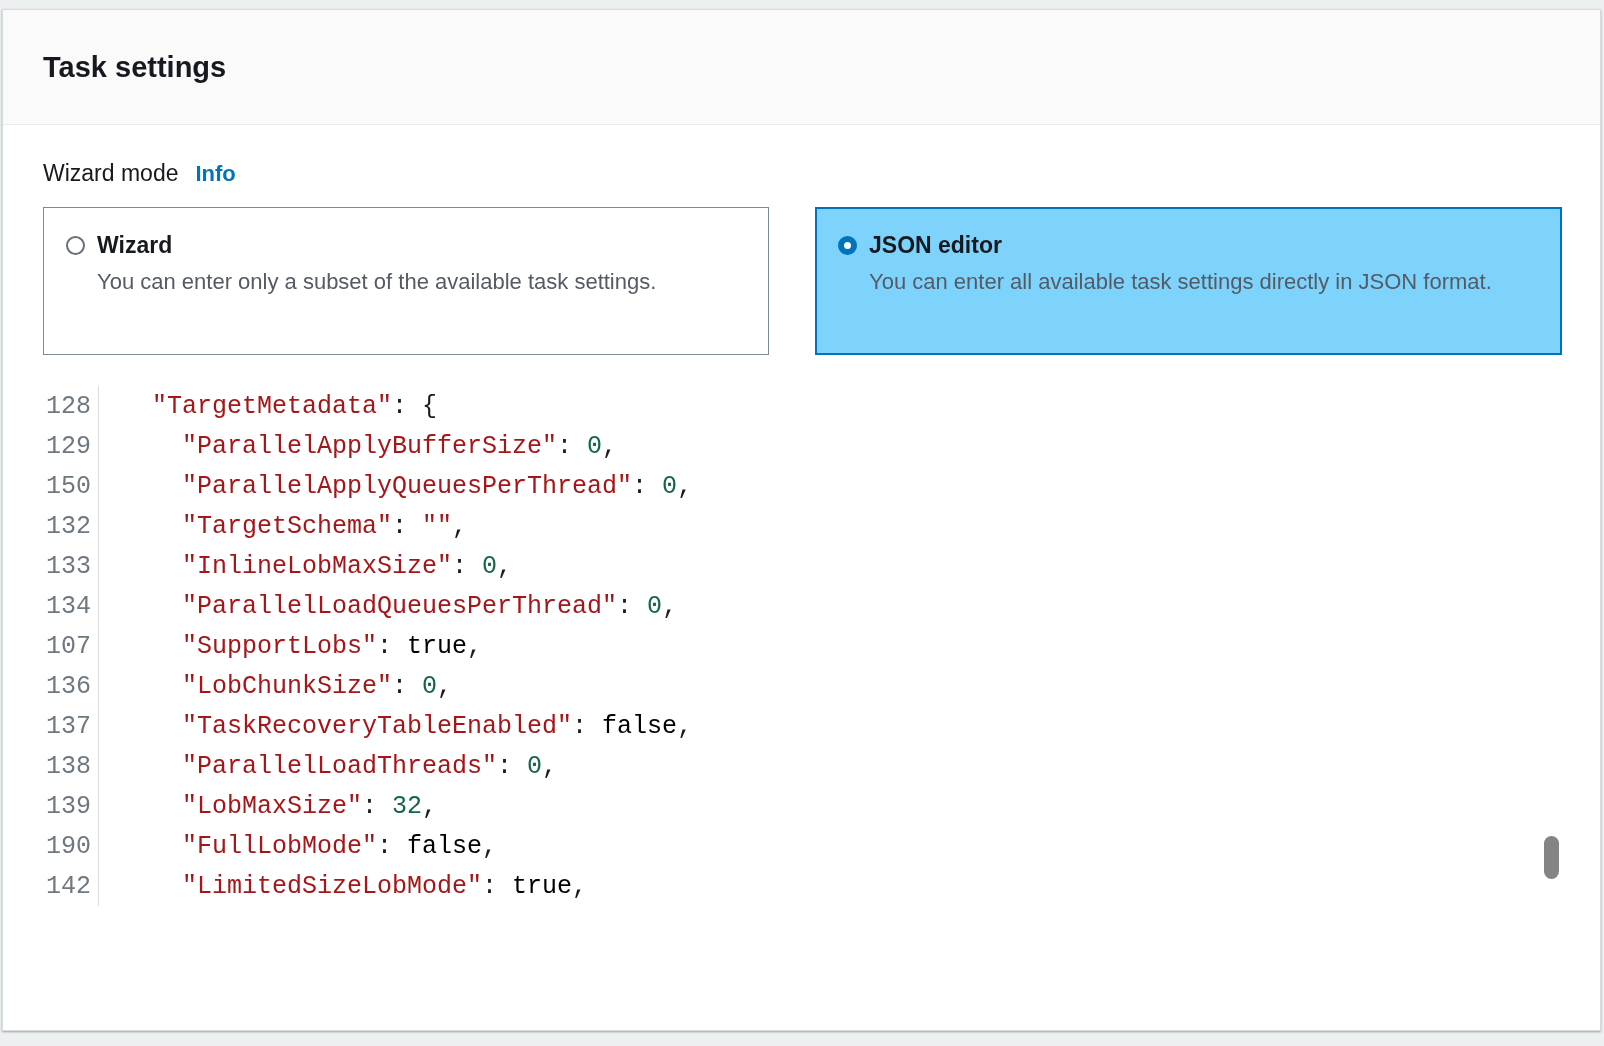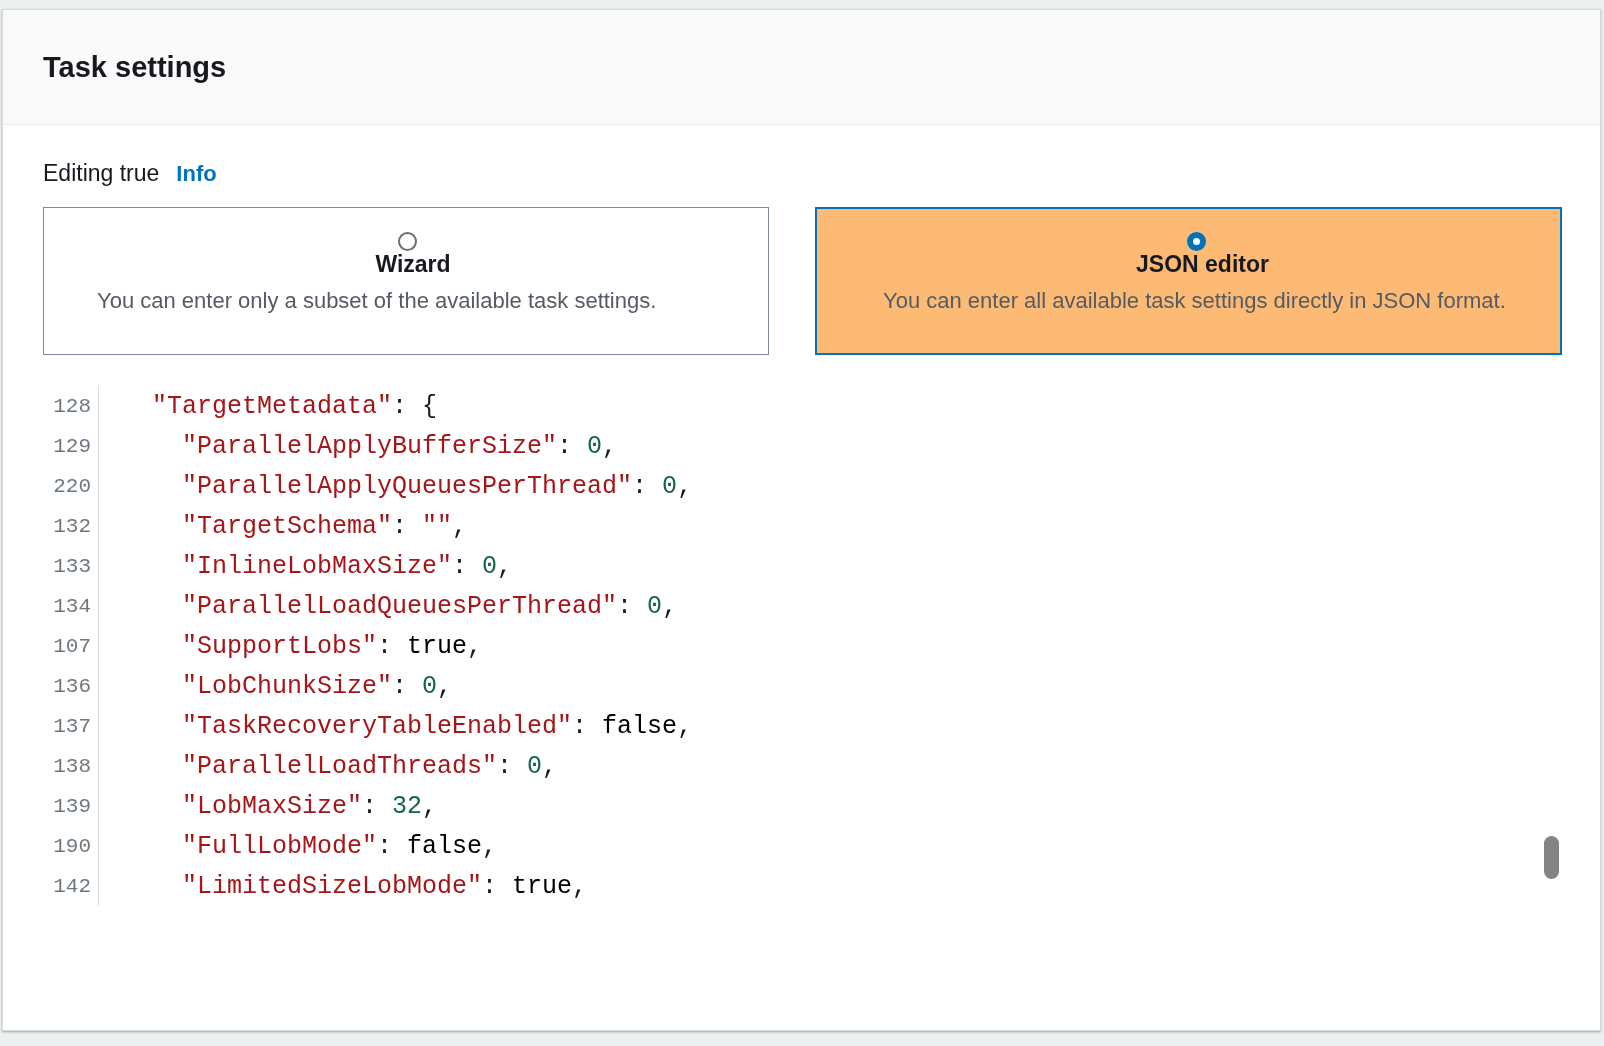--- a/index.html
+++ b/index.html
@@ -27,44 +27,44 @@
   }
   .field-label { font-size:23px; color:#16191f; }
   .info-link { font-size:22px; font-weight:700; color:#0073bb; text-decoration:none; cursor:pointer; }
   .tiles { position:absolute; left:40px; top:197px; display:flex; gap:46px; }
   .tile {
     width:726px; height:148px; background:#ffffff;
     border:1px solid #7d8998; padding:24px 20px 0 22px;
     cursor:pointer;
   }
   .tile.selected {
-    width:747px; background:#fdba74; border:2px solid #0073bb;
-    padding:23px 19px 0 35px;
+    width:747px; background:#7dd3fc; border:2px solid #0073bb;
+    padding:23px 19px 0 21px;
   }
-  .tile-top { display:flex; align-items:center;flex-direction:column; }
+  .tile-top { display:flex; align-items:center; }
   .radio {
     width:19px; height:19px; border-radius:50%;
     border:2px solid #687078; background:#ffffff; flex:none;
     position:relative;
   }
   .radio.checked { border-color:#0073bb; background:#0073bb; }
   .radio.checked::after {
     content:""; position:absolute; left:50%; top:50%; width:7px; height:7px;
     margin:-3.5px 0 0 -3.5px; border-radius:50%; background:#ffffff;
   }
   .tile-label { font-size:23px; font-weight:700; color:#16191f; margin-left:12px; }
   .tile-desc {
     margin:7px 0 0 31px; font-size:22px; line-height:31px; color:#545b64;
     max-width:640px;
   }
   .editor { position:absolute; left:0; top:376px; width:1540px; }
   .code-line { display:flex; height:40px; align-items:center; }
   .gutter {
     width:95px; flex:none; text-align:right; padding-right:7px;
-    font-family:"Liberation Mono", monospace; font-size:21px; color:#6e7880;
+    font-family:"Liberation Mono", monospace; font-size:25px; color:#6e7880;
   }
   .gutter-sep { width:1px; height:40px; background:#d9dee0; flex:none; margin-right:0; }
   .code {
     font-family:"Liberation Mono", monospace; font-size:25px;
     white-space:pre; padding-left:23px; color:#000000;
   }
   .tok-key { color:#a41619; }
   .tok-str { color:#a41619; }
   .tok-num { color:#116644; }
   .tok-bool { color:#000000; }
@@ -77,21 +77,21 @@
 </style>
 </head>
 <body>
 
 <div class="card">
   <div class="card-header">
     <h1 class="card-title">Task settings</h1>
   </div>
 
   <div class="field-row">
-    <span class="field-label">Editing true</span>
+    <span class="field-label">Wizard mode</span>
     <a class="info-link">Info</a>
   </div>
 
   <div class="tiles" id="tiles">
       <div class="tile">
         <div class="tile-top">
           <span class="radio"></span>
           <span class="tile-label">Wizard</span>
         </div>
         <div class="tile-desc">You can enter only a subset of the available task settings.</div>
@@ -110,21 +110,21 @@
         <div class="gutter">128</div>
         <div class="gutter-sep"></div>
         <div class="code">  <span><span class="tok-key">"TargetMetadata"</span><span class="tok-pun">: {</span></span></div>
       </div>
       <div class="code-line">
         <div class="gutter">129</div>
         <div class="gutter-sep"></div>
         <div class="code">    <span><span class="tok-key">"ParallelApplyBufferSize"</span><span class="tok-pun">: </span><span class="tok-num">0</span><span class="tok-pun">,</span></span></div>
       </div>
       <div class="code-line">
-        <div class="gutter">220</div>
+        <div class="gutter">150</div>
         <div class="gutter-sep"></div>
         <div class="code">    <span><span class="tok-key">"ParallelApplyQueuesPerThread"</span><span class="tok-pun">: </span><span class="tok-num">0</span><span class="tok-pun">,</span></span></div>
       </div>
       <div class="code-line">
         <div class="gutter">132</div>
         <div class="gutter-sep"></div>
         <div class="code">    <span><span class="tok-key">"TargetSchema"</span><span class="tok-pun">: </span><span class="tok-str">""</span><span class="tok-pun">,</span></span></div>
       </div>
       <div class="code-line">
         <div class="gutter">133</div>

